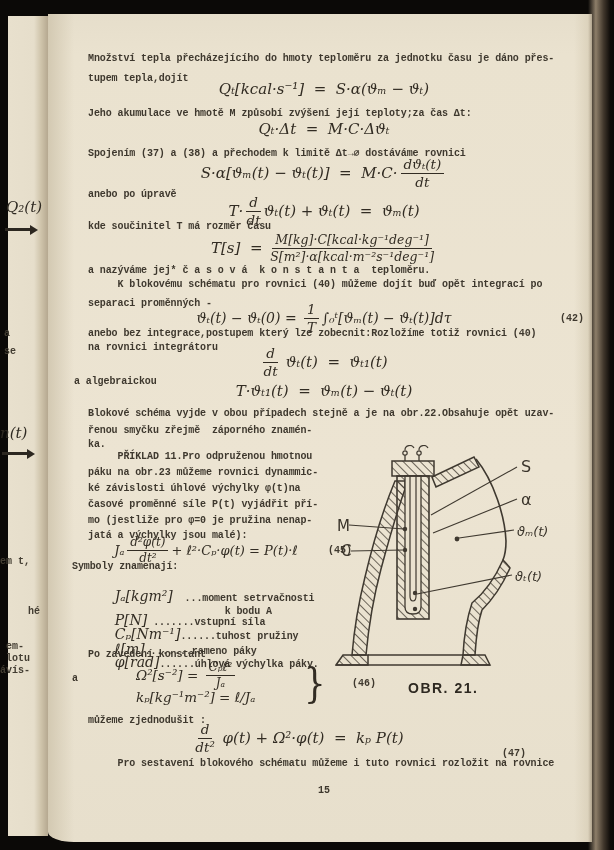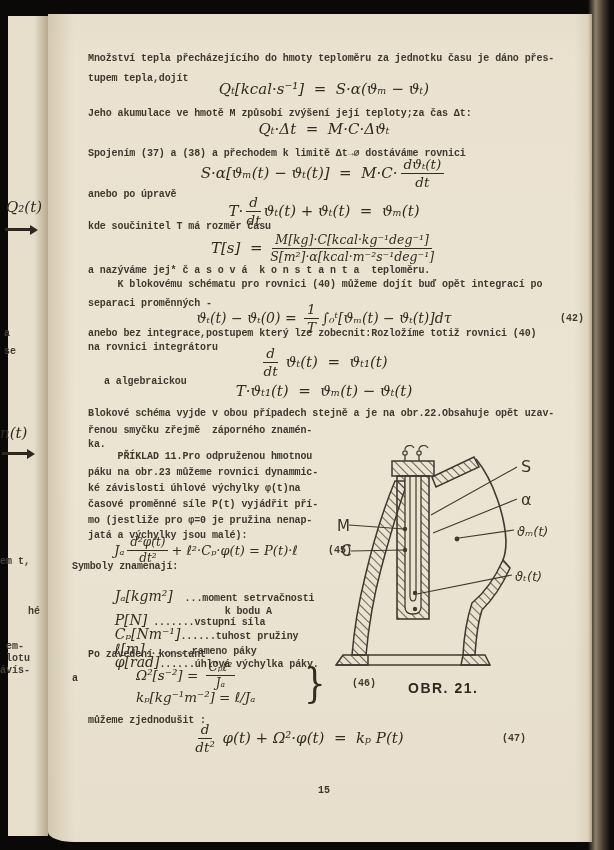--- a/index.html
+++ b/index.html
@@ -134,21 +134,21 @@
 
     <div class="eqrow" style="left:40px;top:331px;width:472px;height:34px;padding-right:110px;">
       <span class="frac">
         <span class="fn">d</span>
         <span class="fd">dt</span>
       </span>
       <span> ϑₜ(t)  =  ϑₜ₁(t)</span>
       
     </div>
 
-    <div class="txt" style="left:56px;top:361px;">a algebraickou</div>
+    <div class="txt" style="left:26px;top:361px;">a algebraickou</div>
 
     <div class="eqrow" style="left:40px;top:364px;width:472px;height:26px;padding-right:100px;">
       <span>T·ϑₜ₁(t)  =  ϑₘ(t) − ϑₜ(t)</span>
       
     </div>
 
     <div class="txt" style="left:40px;top:393px;">Blokové schéma vyjde v obou případech stejně a je na obr.22.Obsahuje opět uzav-</div>
     <div class="txt" style="left:40px;top:410px;">řenou smyčku zřejmě  záporného znamén-</div>
     <div class="txt" style="left:40px;top:424px;">ka.</div>
 
@@ -209,23 +209,24 @@
     </div>
 
     <div class="txt" style="left:40px;top:700px;">můžeme zjednodušit :</div>
 
     <div class="eqrow" style="left:40px;top:706px;width:420px;height:36px;padding-right:30px;">
       <span class="frac">
         <span class="fn">d</span>
         <span class="fd">dt²</span>
       </span>
       <span> φ(t) + Ω²·φ(t)  =  kₚ P(t)</span>
-      <span class="eqnum" style="right:12px;">(47)</span>
-    </div>
-
+      <span class="eqnum" style="right:12px;margin-top:15px;">(47)</span>
+    </div>
+
+    <div class="txt" style="left:40px;top:743px;">     Pro sestavení blokového schématu můžeme i tuto rovnici rozložit na rovnice</div>
 
     <div class="txt" style="left:40px;top:770px;width:472px;text-align:center;">15</div>
 
     <svg width="240" height="262" viewBox="0 0 240 262" style="position:absolute;left:287px;top:431px;">
       <defs>
         <pattern id="hx" width="6" height="6" patternUnits="userSpaceOnUse" patternTransform="rotate(-45)">
           <line x1="0" y1="0" x2="0" y2="6" stroke="#3f3930" stroke-width="1.5"></line>
         </pattern>
       </defs>
 

